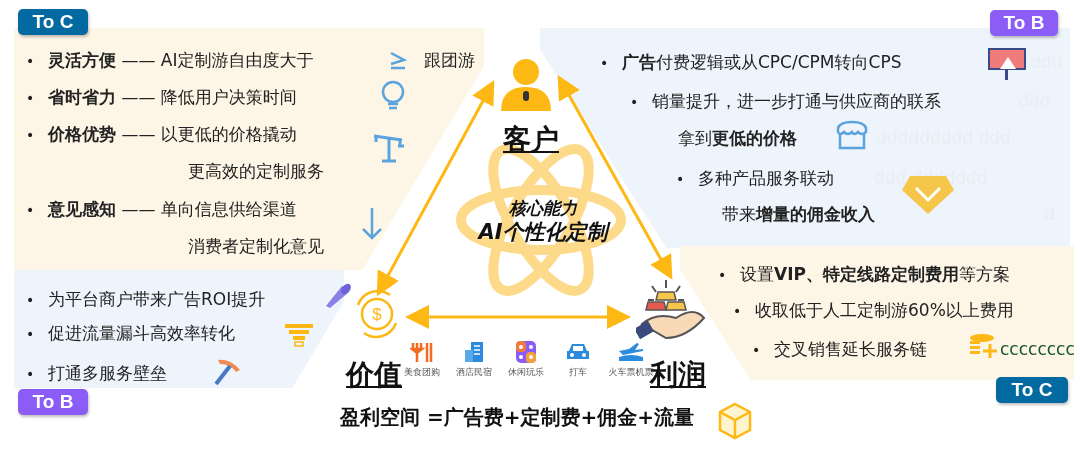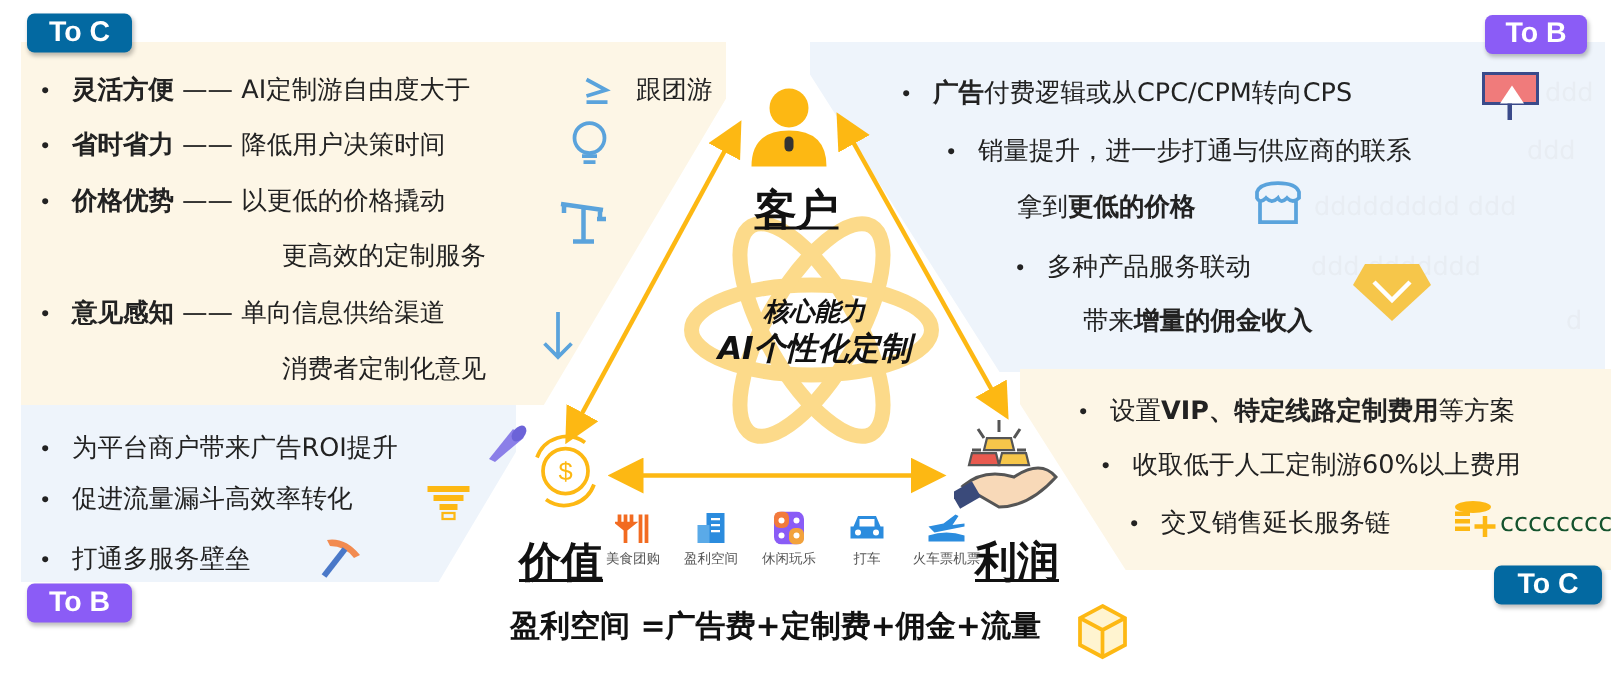--- a/index.html
+++ b/index.html
@@ -188,21 +188,21 @@
       <path d="M17,2 L17,21 M21,2 L21,21" stroke="#f26b21" stroke-width="2.5"></path>
     </svg>
   <span>美食团购</span>
 </div>
 <div class="svc" style="left:446px;top:341px;">
   <svg class="ic" width="24" height="22">
       <rect x="9" y="1" width="12" height="20" fill="#2b8cde"></rect>
       <rect x="3" y="9" width="8" height="12" fill="#5aaae8"></rect>
       <path d="M12,5 L18,5 M12,9 L18,9 M12,13 L18,13" stroke="#fff" stroke-width="1.5"></path>
     </svg>
-  <span>盈利空间</span>
+  <span>酒店民宿</span>
 </div>
 <div class="svc" style="left:498px;top:341px;">
   <svg class="ic" width="24" height="22">
       <rect x="2" y="0" width="20" height="22" rx="5" fill="#8a5cf6"></rect>
       <rect x="2" y="0" width="10" height="11" rx="4" fill="#f27a3c"></rect>
       <rect x="12" y="11" width="10" height="11" rx="4" fill="#f2a23c"></rect>
       <circle cx="7" cy="6" r="2" fill="#fff"></circle>
       <circle cx="17" cy="6" r="2" fill="#fff"></circle>
       <circle cx="7" cy="16" r="2" fill="#fff"></circle>
       <circle cx="17" cy="16" r="2" fill="#fff"></circle>

